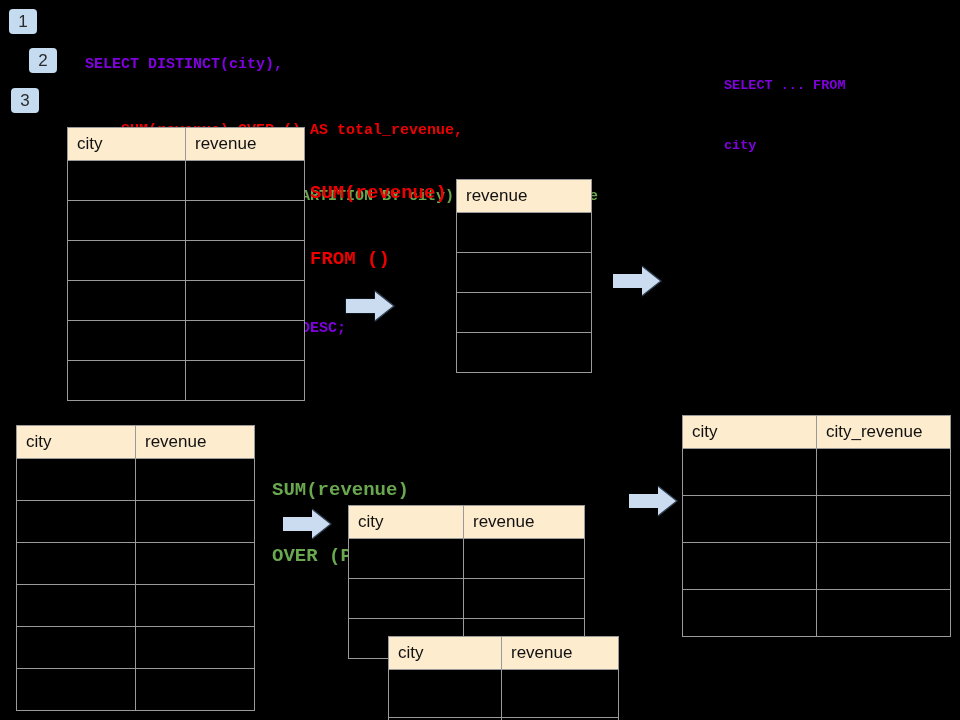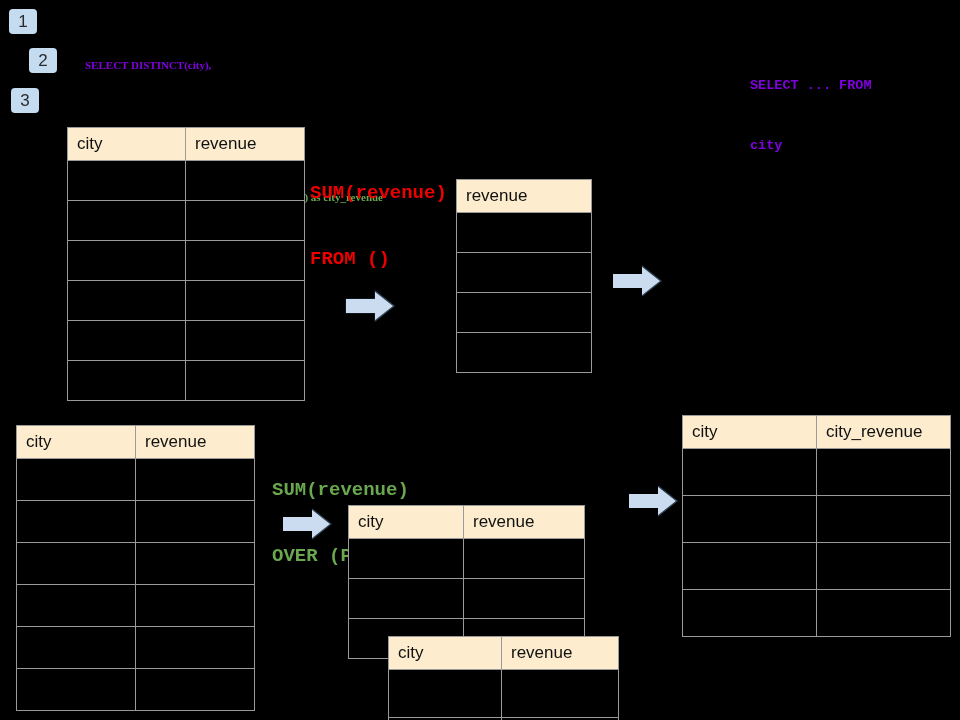--- a/index.html
+++ b/index.html
@@ -28,22 +28,22 @@
     display: flex;
     align-items: center;
     justify-content: center;
     width: 28px;
     height: 25px;
   }
 
   
   .sql-block {
     position: absolute;
-    font-family: Liberation Serif, serif;
-    font-size: 11px;
+    font-family: Liberation Mono, monospace;
+    font-size: 15px;
     font-weight: bold;
     line-height: 22px;
     white-space: pre;
     letter-spacing: 0px;
   }
   .sql-line { white-space: pre; }
 
   .annot {
     position: absolute;
     font-family: "Liberation Mono", "DejaVu Sans Mono", monospace;
@@ -98,21 +98,21 @@
   <div class="step-badge" style="left:11px; top:88px;">3</div>
 
   <div class="sql-block" style="left:85px; top:10px;">
     <div class="sql-line" style="color:#8000e0">SELECT DISTINCT(city),</div>
     <div class="sql-line" style="color:#ee0000">    SUM(revenue) OVER () AS total_revenue,</div>
     <div class="sql-line" style="color:#6aa84f">    SUM(revenue) OVER (PARTITION BY city) as city_revenue</div>
     <div class="sql-line" style="color:#8000e0">  FROM rides</div>
     <div class="sql-line" style="color:#8000e0">  ORDER by city_revenue DESC;</div>
   </div>
 
-  <div class="annot" style="left:750px; top:36px; color:#8000e0; font-size:13.5px; line-height:20px;">
+  <div class="annot" style="left:724px; top:36px; color:#8000e0; font-size:13.5px; line-height:20px;">
     <div>SELECT ... FROM</div>
     <div>city</div>
   </div>
 
   <div class="annot" style="left:310px; top:138px; color:#ee0000;">
     <div>SUM(revenue)</div>
     <div>FROM ()</div>
   </div>
 
   <div class="annot" style="left:272px; top:435px; color:#6aa84f;">

